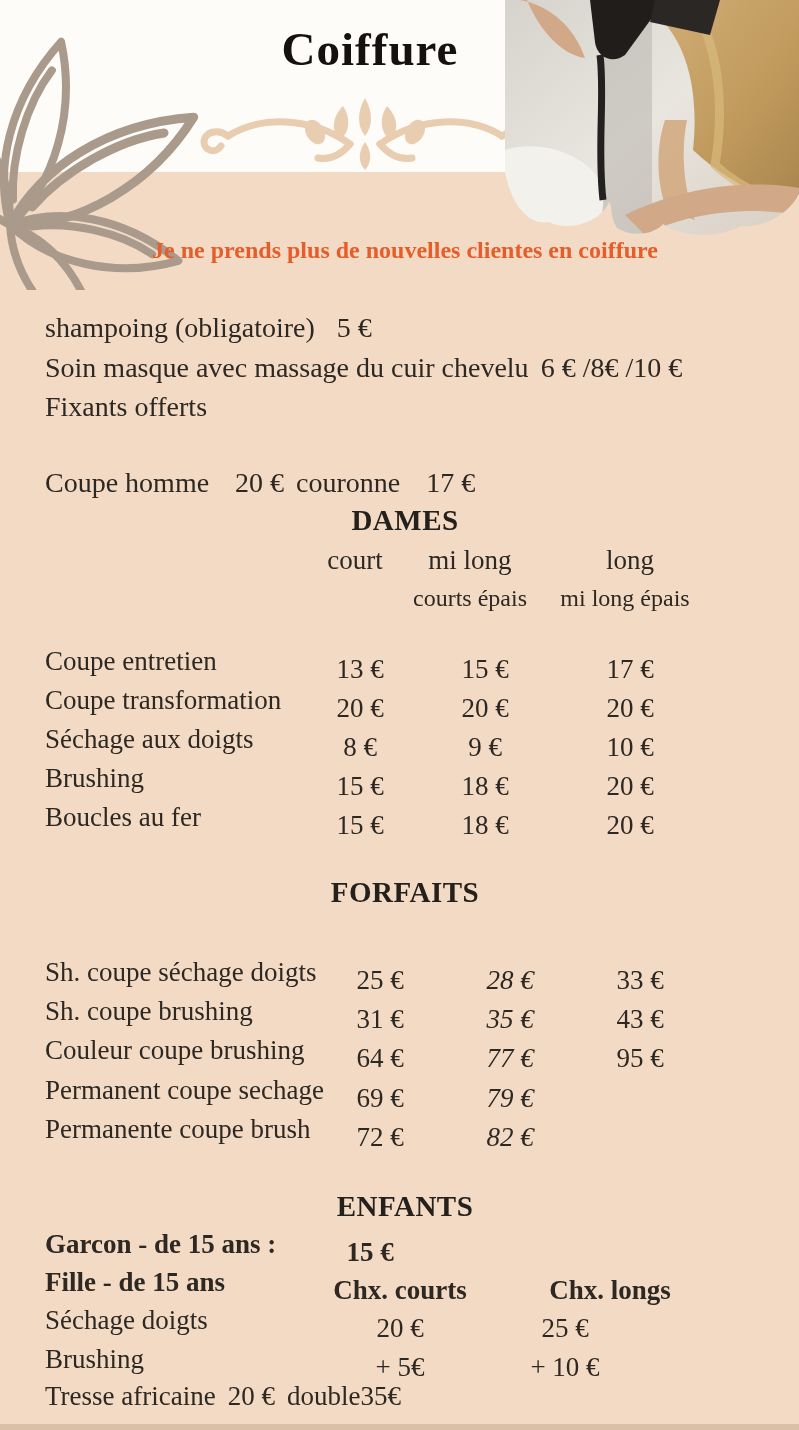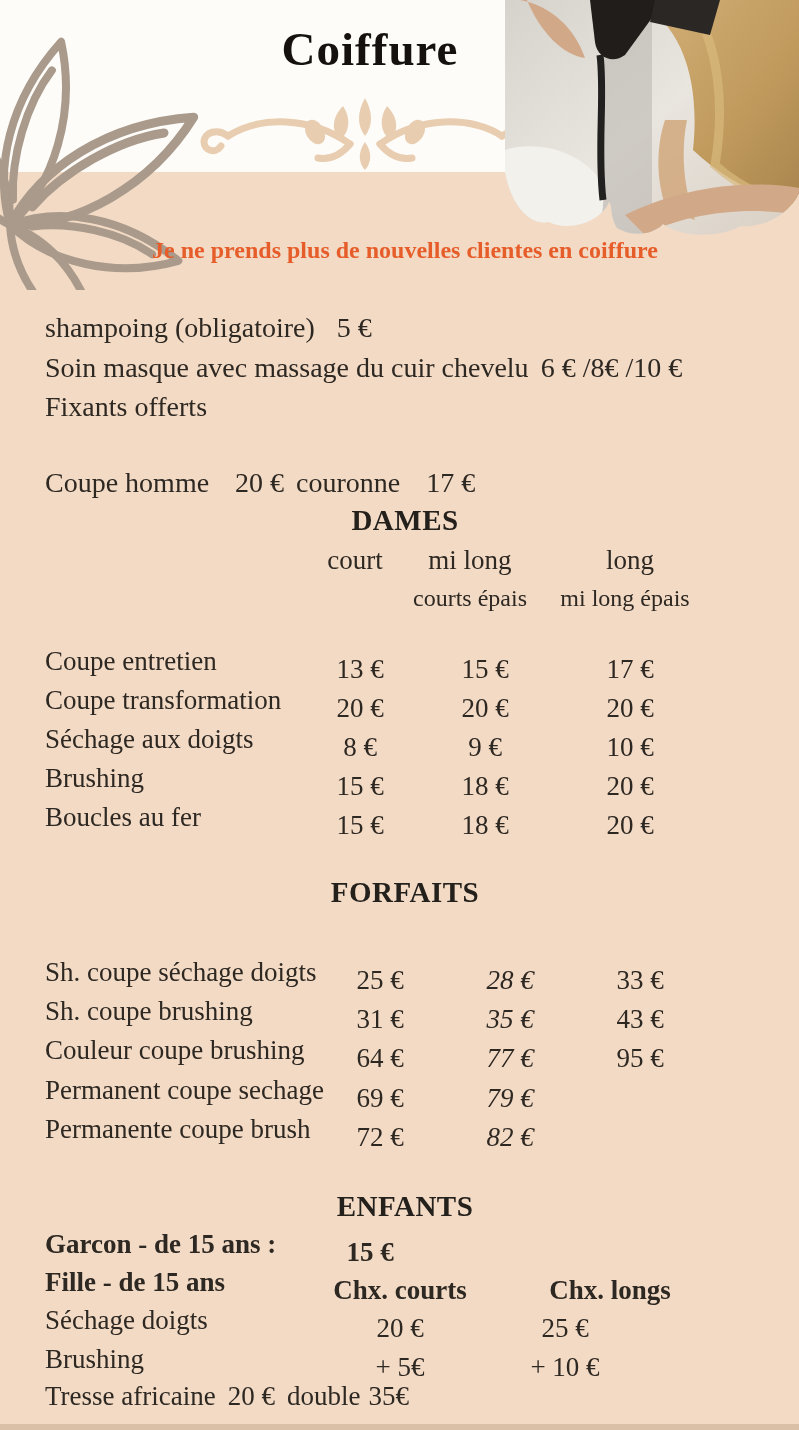--- a/index.html
+++ b/index.html
@@ -242,17 +242,17 @@
     <span class="lbl">Séchage doigts</span>
     <span class="val ev1">20 €</span>
     <span class="val ev2">25 €</span>
   </div>
   <div class="trow" style="top:1344px">
     <span class="lbl">Brushing</span>
     <span class="val ev1">+ 5€</span>
     <span class="val ev2">+ 10 €</span>
   </div>
   <div class="line" style="top:1382px;font-size:27px">
-    <span>Tresse africaine</span><span class="gap-s">20 €</span><span class="gap-s">double</span><span style="margin-left:8px">35€</span>
+    <span>Tresse africaine</span><span class="gap-s">20 €</span><span class="gap-s">double</span><span style="">35€</span>
   </div>
 
   <div class="bottom-edge"></div>
 </div>
 
 </body></html>

